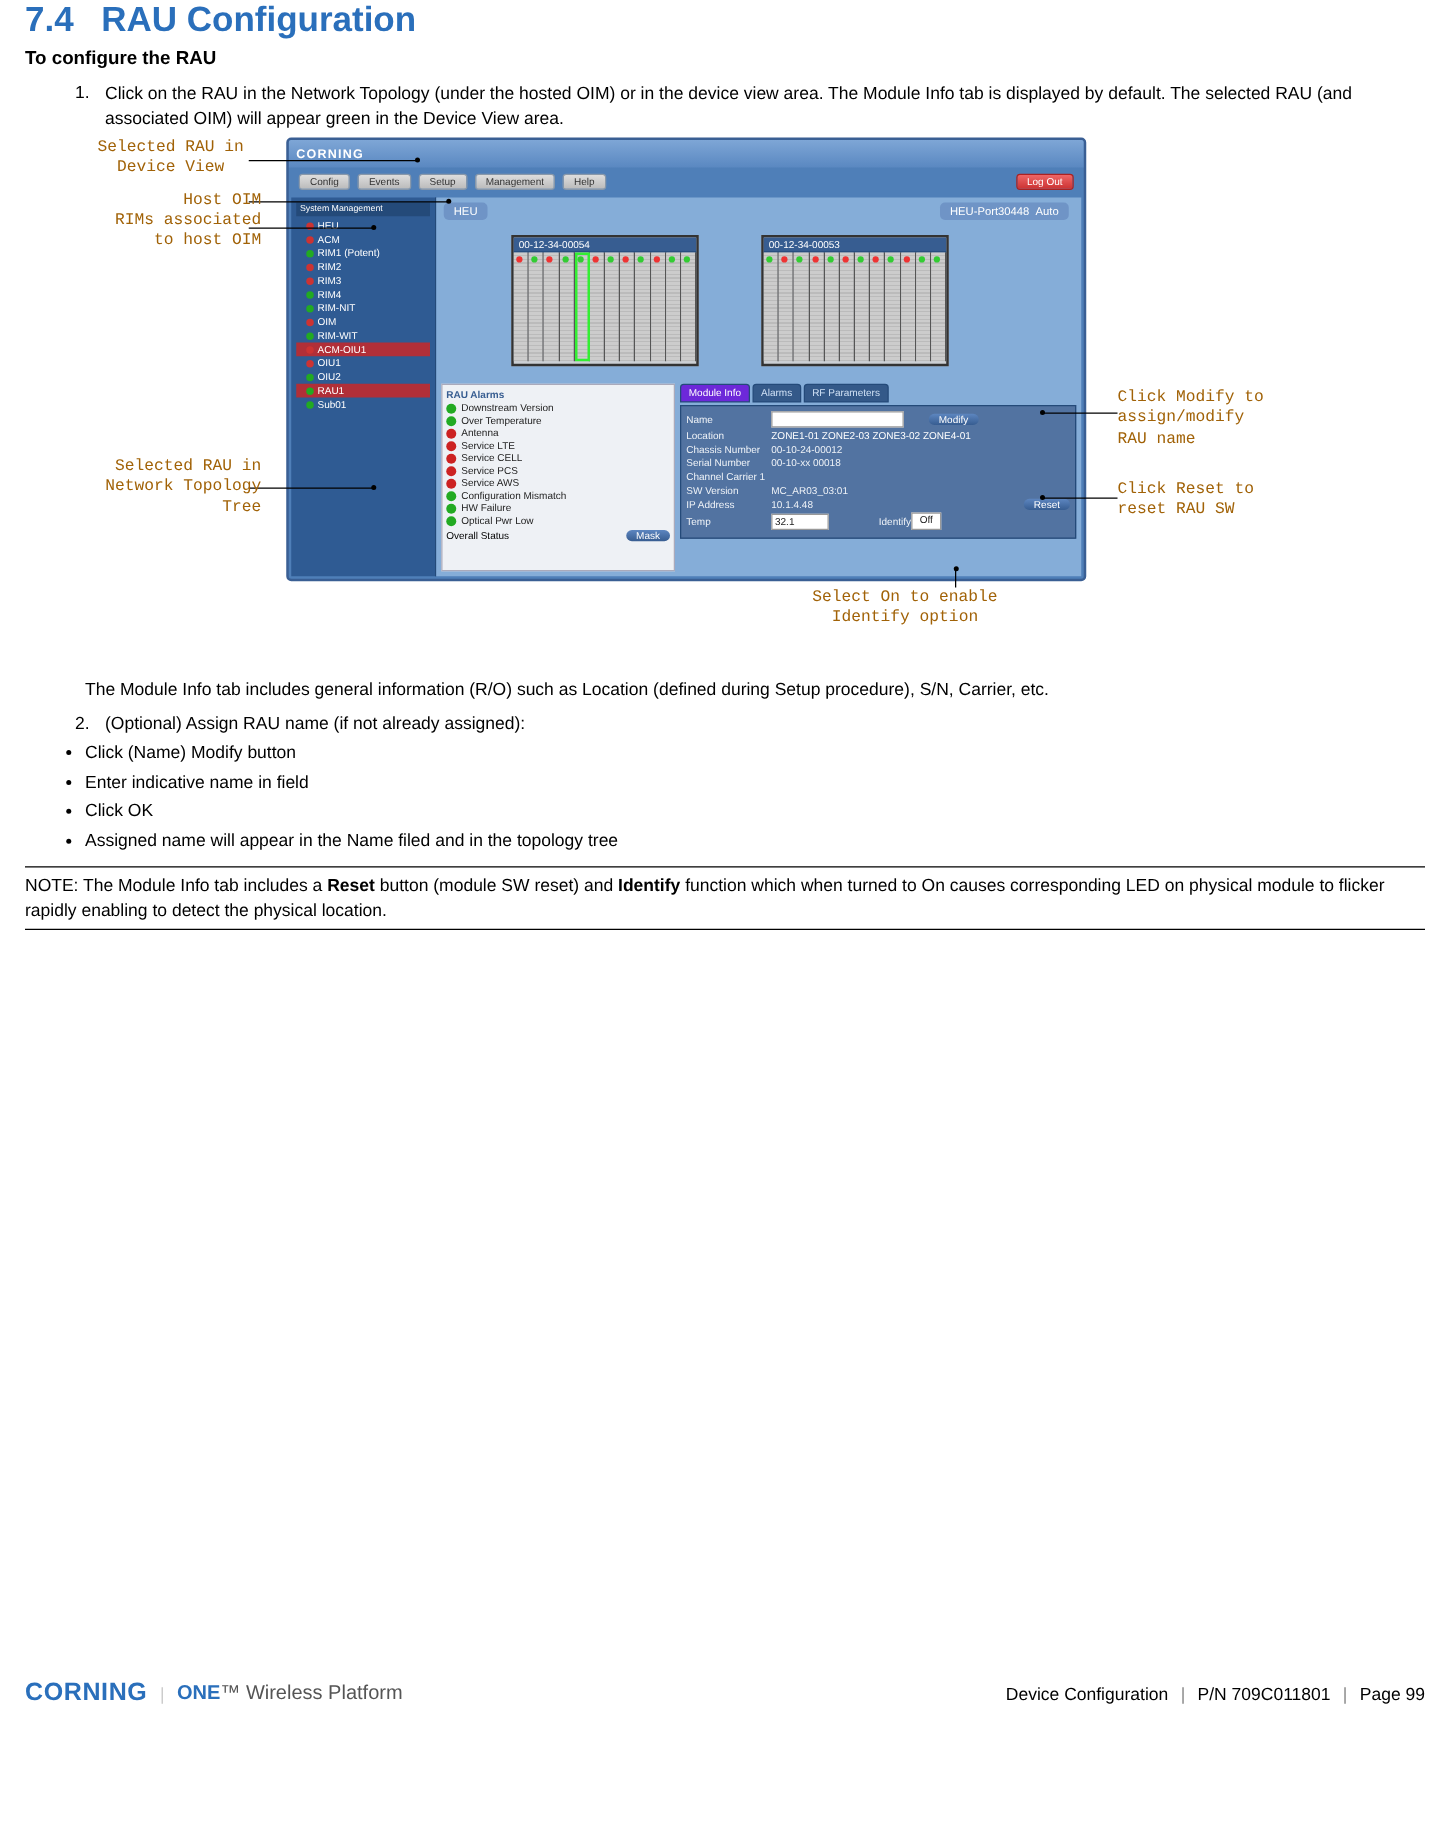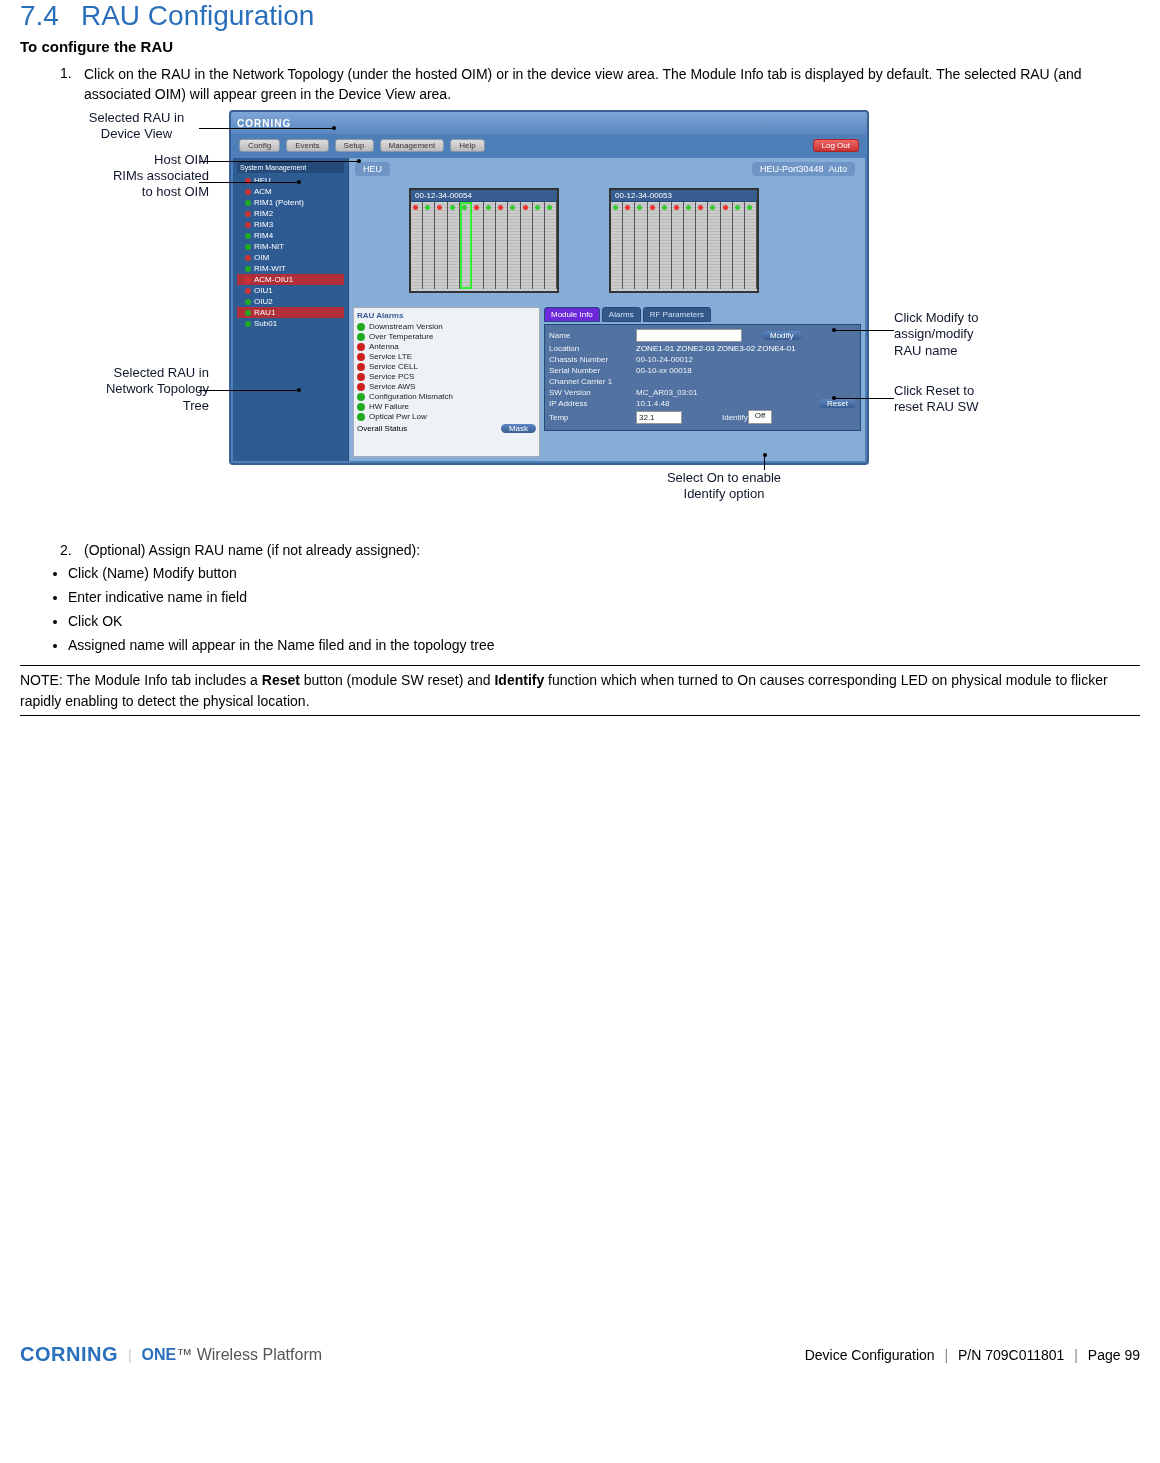--- a/index.html
+++ b/index.html
@@ -14,21 +14,21 @@
   .page {
     padding: 0 20px 20px 20px;
     min-height: 1380px;
     position: relative;
     box-sizing: border-box;
   }
   h2.section-heading {
     color: #2a6fbb;
     font-family: Arial, sans-serif;
     font-size: 28px;
-    font-weight: normal;
+    font-weight: bold;
     margin: 0 0 6px 0;
   }
   .section-number { margin-right: 22px; }
   .subheading {
     font-weight: bold;
     font-size: 15px;
     margin: 0 0 10px 0;
   }
   .figure-caption {
     font-size: 14px;
@@ -184,30 +184,30 @@
     flex:1;
     margin:4px 4px 4px 0;
     font-size:8px;
     color:#eef2f7;
   }
   .ip-tabs { display:flex;gap:2px;margin-bottom:2px;}
   .ip-tab { background:#345989;color:#cfe0f5;font-size:8px;padding:2px 6px;border:1px solid #244a79;border-radius:3px 3px 0 0;}
   .ip-tab.active { background:#6d28d9;color:#fff;}
   .ip-body { background:#5273a1; border:1px solid #244a79; padding:4px; }
   .ip-row { display:flex; align-items:center; margin-bottom:2px;}
-  .ip-row .lbl{ width:87px;}
+  .ip-row .lbl{ width:68px;}
   .ip-row input{ width:100px;height:11px;border:1px solid #999;font-size:8px;background:#fff;color:#222;padding:0 2px;}
   .ip-row .pill-btn{background:linear-gradient(#5d86c0,#375d91);color:#fff;border-radius:8px;padding:0 8px;margin-left:20px;font-size:8px;}
   .ip-row .select{background:#fff;color:#222;border:1px solid #999;padding:0 6px;height:12px;font-size:8px;}
   
   .callout {
     position:absolute;
-    font-family: Liberation Sans, sans-serif;
+    font-family: Liberation Mono, monospace;
     font-size: 13px;
-    color:#0f172a;
+    color:#a16207;
     text-align:center;
     line-height:1.25;
     z-index:5;
   }
   .lead {
     position:absolute;
     height:0;
     border-top:1px solid #000;
   }
   .lead::after{content:"";position:absolute;right:-2px;top:-3px;width:4px;height:4px;background:#000;border-radius:50%;}
@@ -420,20 +420,21 @@
       <div class="lead rev" style="left:770px; top:288px; width:60px;"></div>
 
       <div class="callout" style="left:560px; top:360px; width:200px; white-space:pre;">Select On to enable
 Identify option</div>
       <div class="lead" style="left:700px; top:346px; width:0; height:14px; border-top:none; border-left:1px solid #000;"></div>
 
     </div>
   </div>
 
 
+  <p class="para-indent">The Module Info tab includes general information (R/O) such as Location (defined during Setup procedure), S/N, Carrier, etc.</p>
 
   <div style="display:flex;margin-left:40px;margin-bottom:4px;">
     <div style="width:24px;">2.</div>
     <div style="flex:1;">(Optional) Assign RAU name (if not already assigned):</div>
   </div>
 
   <ul class="bullets">
     <li>Click (Name) Modify button</li>
     <li>Enter indicative name in field</li>
     <li>Click OK</li>

